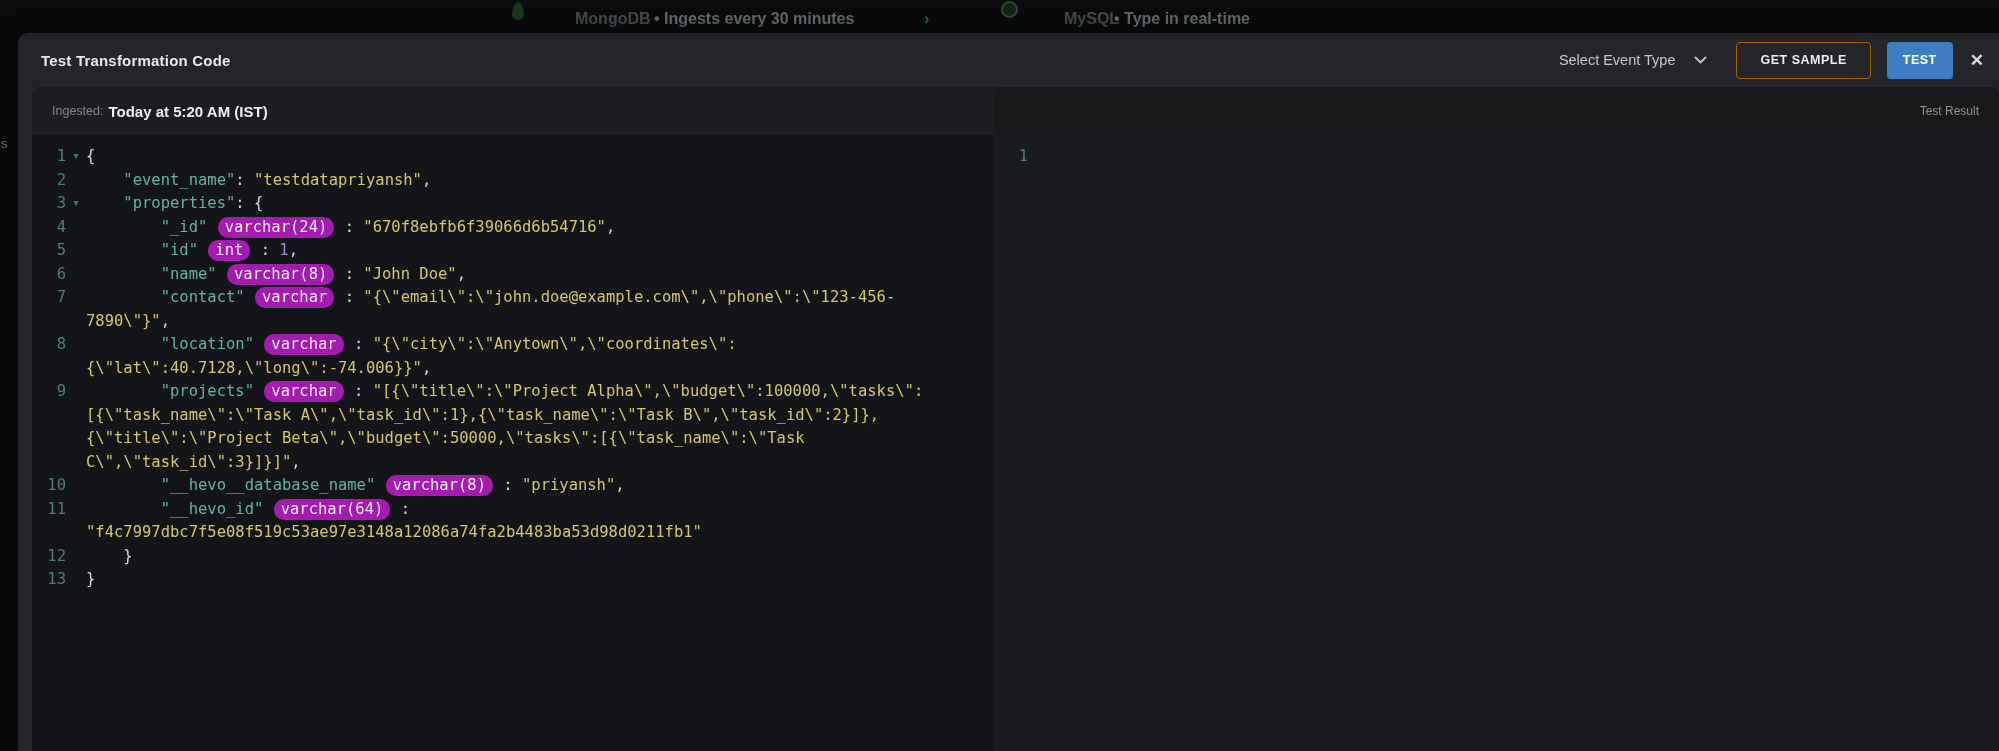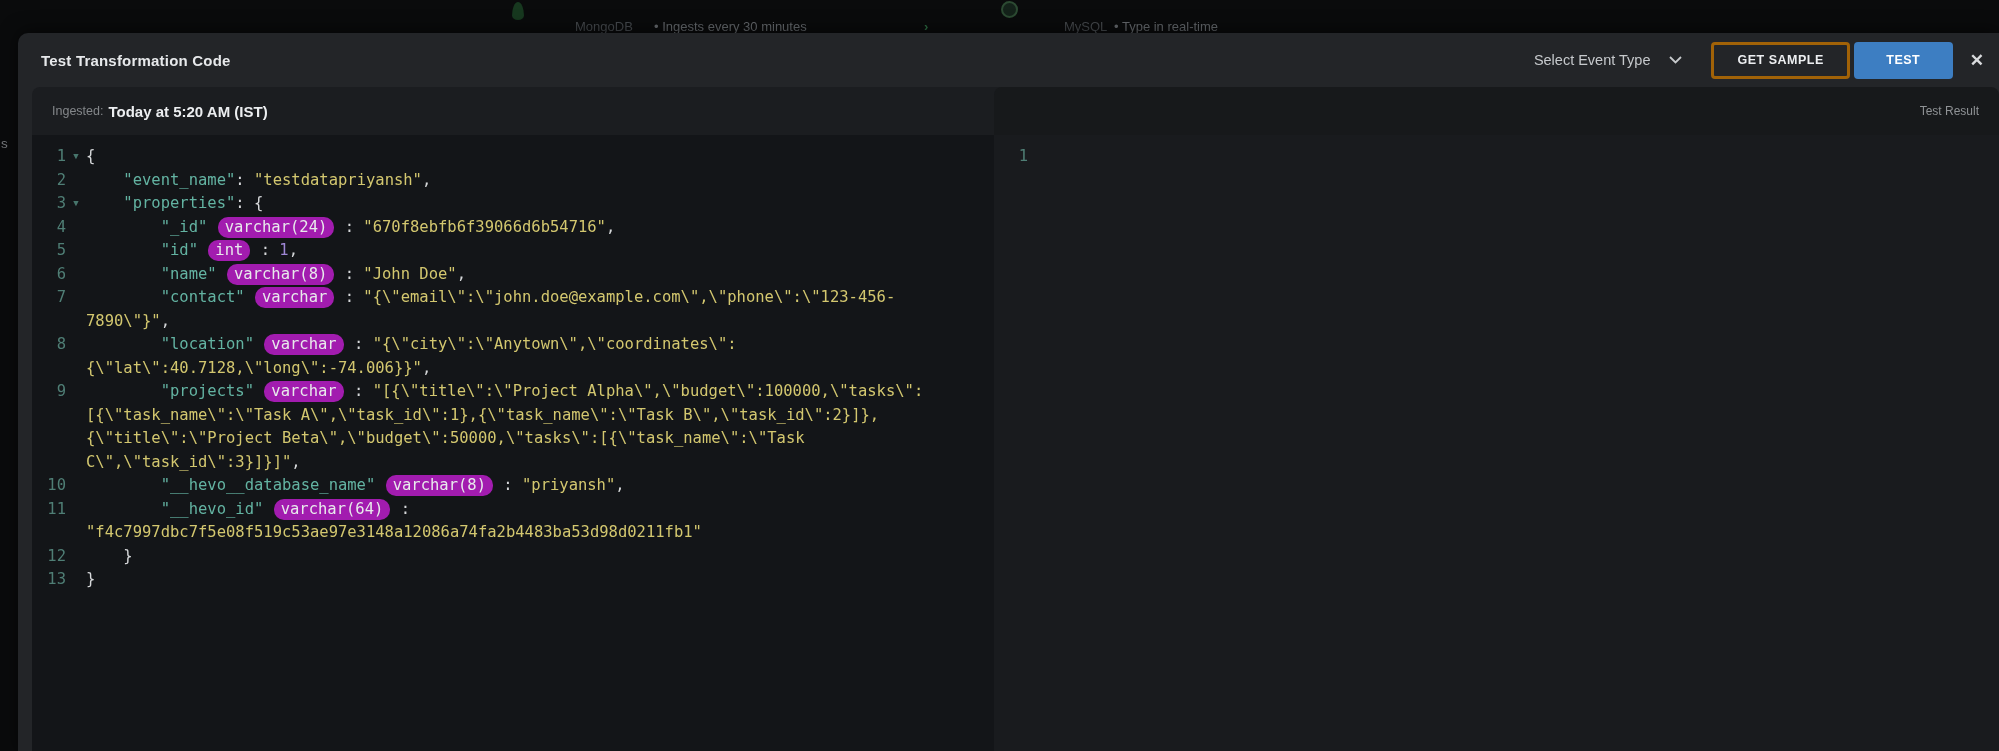--- a/index.html
+++ b/index.html
@@ -6,21 +6,21 @@
   html,body { width:1999px; height:751px; }
   body {
     position:relative; overflow:hidden;
     background:#0a0b0c;
     font-family:"Liberation Sans", sans-serif;
     -webkit-font-smoothing:antialiased;
   }
 
   
   .bg-bar { position:absolute; top:0; left:0; width:100%; height:23px; }
-  .bg-bar span { position:absolute; top:18px; font-size:13px; line-height:18px; white-space:nowrap; }
+  .bg-bar span { position:absolute; top:10px; font-size:16px; line-height:18px; white-space:nowrap;font-weight:bold; }
   .bg-src-name   { left:575px;  color:#45494d; }
   .bg-src-desc   { left:654px;  color:#64686c; }
   .bg-dst-name   { left:1064px; color:#45494d; }
   .bg-dst-desc   { left:1114px; color:#64686c; }
   .bg-leaf { position:absolute; left:512px; top:2px; width:12px; height:18px;
              background:#163categories;} 
   .bg-leaf { background:#17381f; border-radius:60% 60% 60% 60% / 90% 90% 30% 30%; }
   .bg-arrow { position:absolute; left:924px; top:0px; color:#2c6b42; font-size:15px; font-weight:bold; }
   .bg-logo { position:absolute; left:1001px; top:1px; width:17px; height:17px; border-radius:50%;
              background:#14221a; border:2px solid #2c4a32; }
@@ -30,22 +30,22 @@
   .modal { position:absolute; left:18px; top:33px; right:0; bottom:0;
            background:#232528; border-top-left-radius:10px;
            box-shadow:0 -2px 18px rgba(0,0,0,.55); }
   .modal-header { height:54px; display:flex; align-items:center; padding:0 15px 0 23px; }
   .modal-title { font-size:15px; font-weight:bold; color:#e7e9eb; letter-spacing:.2px; margin-right:auto; }
   .evt-select { display:flex; align-items:center; gap:19px; color:#c6c9cc; font-size:14.5px; cursor:pointer; }
   .evt-select svg { display:block; }
   .btn { font-family:"Liberation Sans",sans-serif; font-weight:bold; font-size:12.5px;
          letter-spacing:.5px; border-radius:4px; height:37px; cursor:pointer; }
   .btn-ghost { margin-left:29px; padding:0 23px; background:transparent;
-               border:3px solid #a16207; color:#eceef0; }
-  .btn-primary { margin-left:4px; width:99px; border:none; color:#ffffff; background:#3d7ec2; }
+               border:1px solid #a16207; color:#eceef0; }
+  .btn-primary { margin-left:16px; width:66px; border:none; color:#ffffff; background:#3d7ec2; }
   .close-x { margin-left:17px; color:#d9dbdd; font-size:17px; font-weight:bold; cursor:pointer; line-height:1; }
 
   
   .modal-body { position:absolute; top:54px; left:0; right:0; bottom:0; }
   .panel { position:absolute; top:0; bottom:0; display:flex; flex-direction:column;
            border-radius:8px 8px 0 0; overflow:hidden; }
   .panel-left  { left:14px; width:1181px; }
   .panel-right { left:976px; right:0; }
   .panel-header { flex:none; height:48px; display:flex; align-items:center; padding:0 20px; }
   .panel-left  .panel-header { background:#1b1d20; }

